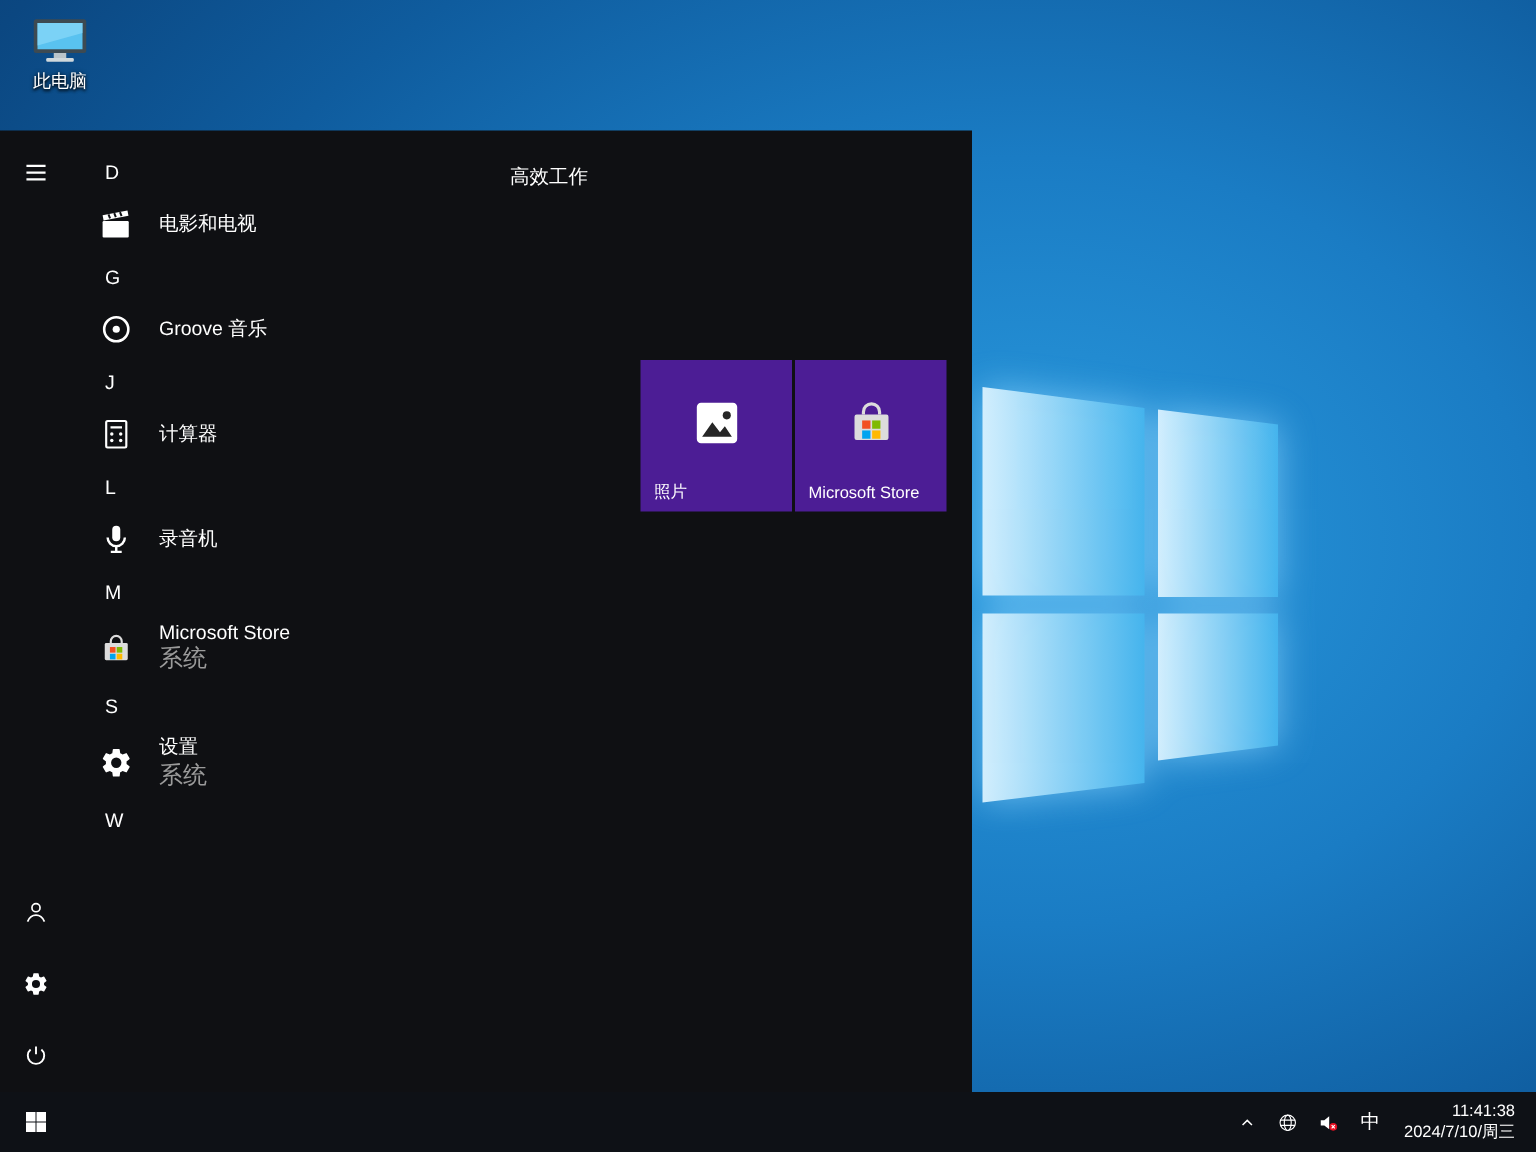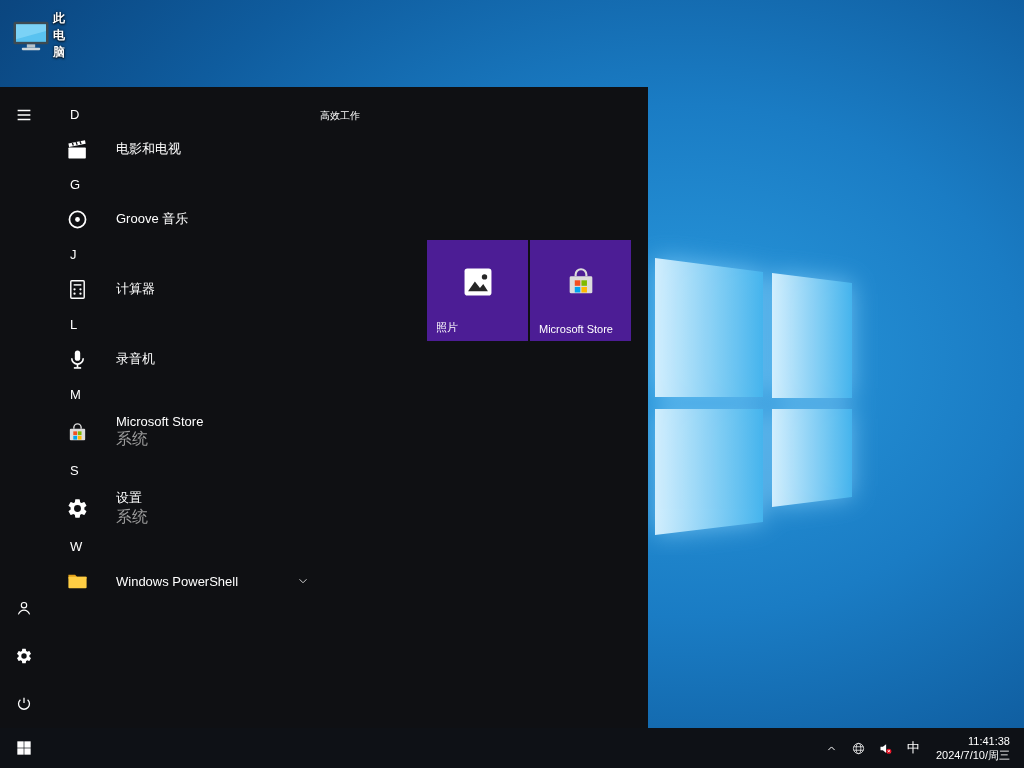--- a/index.html
+++ b/index.html
@@ -6,50 +6,50 @@
   html,body { width:1024px; height:768px; overflow:hidden; }
   body { font-family:"Liberation Sans", sans-serif; background:#000; position:relative; }
 
   
   .desktop { position:absolute; inset:0; overflow:hidden;
     background: radial-gradient(1050px 800px at 67% 47%,
       #2a9ade 0%, #1a7cc4 32%, #0f5c9e 58%, #0b4781 78%, #093a6b 100%); }
   .win-logo { position:absolute; left:610px; top:215px; pointer-events:none; }
 
   .desktop-icon { position:absolute; left:11px; top:10px; width:58px;
-    display:flex; flex-direction:row; align-items:center; gap:2px;font-weight:bold; }
+    display:flex; flex-direction:column; align-items:center; gap:2px; }
   .desktop-icon .icon svg { width:40px; height:34px; display:block; }
   .desktop-icon .label { color:#fff; font-size:12px;
     text-shadow:0 1px 2px rgba(0,0,0,.95), 0 0 3px rgba(0,0,0,.7); }
 
   
   .start-menu { position:absolute; left:0; top:87px; width:648px; height:641px;
     background:#0f1013; display:flex; overflow:hidden; z-index:5; }
 
   .rail { width:48px; flex:none; position:relative; }
   .rail-btn { width:48px; height:48px; display:flex; align-items:center; justify-content:center; }
   .rail-btn svg { width:18px; height:18px; display:block; }
   .rail-top { position:absolute; top:4px; left:0; }
   .rail-bottom { position:absolute; bottom:0; left:0; display:flex; flex-direction:column; }
 
   .app-list { width:272px; flex:none; padding-top:10px; }
   .section-row { height:34px; display:flex; align-items:center; padding-left:22px; }
   .section-letter { color:#fff; font-size:13px; }
-  .app-row { height:36px; display:flex; align-items:center; padding:0 10px 0 14px; gap:24px; }
+  .app-row { height:36px; display:flex; align-items:center; padding:0 10px 0 14px; gap:14px; }
   .app-row.two-line { height:42px; }
   .app-icon { width:30px; flex:none; display:flex; justify-content:center; }
   .app-icon svg { width:23px; height:23px; display:block; }
   .app-text { min-width:0; }
   .app-label { color:#fff; font-size:13px; white-space:nowrap; }
   .app-sublabel { color:#9b9b9b; font-size:16px; margin-top:0; }
   .chev { margin-left:auto; }
   .chev svg { width:14px; height:14px; display:block; }
 
   .tiles { position:relative; flex:1; }
-  .tiles-header { position:absolute; left:0; top:22px; color:#fff; font-size:10px; }
+  .tiles-header { position:absolute; left:20px; top:22px; color:#fff; font-size:13px; }
   .tile-grid { position:absolute; left:107px; top:153px; display:flex; gap:2px; }
   .tile { width:101px; height:101px; background:#4c1d95; position:relative; }
   .tile-icon { position:absolute; left:50%; top:42px; transform:translate(-50%,-50%); }
   .tile-icon svg { width:34px; height:34px; display:block; }
   .tile-label { position:absolute; left:9px; bottom:6px; color:#fff; font-size:11px; white-space:nowrap; }
 
   
   .taskbar { position:absolute; left:0; bottom:0; width:1024px; height:40px;
     background:#0e1116; display:flex; align-items:center; z-index:10; }
   .start-button { width:48px; height:40px; display:flex; align-items:center; justify-content:center; }
@@ -229,36 +229,20 @@
             </svg>
           </span>
           <div class="app-text">
             <div class="app-label">设置</div>
             <div class="app-sublabel">系统</div>
           </div>
         </div>
         <div class="section-row">
           <span class="section-letter">W</span>
         </div>
-        <div class="app-row">
-          <span class="icon app-icon">
-            <svg viewBox="0 0 24 24">
-              <path d="M2.5 5h7l2 2h10v1.8h-19z" fill="#e3a21a"></path>
-              <rect x="2.5" y="7" width="19" height="12" rx="1" fill="#ffce44"></rect>
-            </svg>
-          </span>
-          <div class="app-text">
-            <div class="app-label">Windows PowerShell</div>
-          </div>
-          <span class="icon chev">
-            <svg viewBox="0 0 24 24" fill="none" stroke="#d0d0d0" stroke-width="1.7">
-              <path d="M6 9l6 6 6-6"></path>
-            </svg>
-          </span>
-        </div>
       </div>
 
     <div class="tiles">
       <div class="tiles-header">高效工作</div>
       <div class="tile-grid" id="tile-grid">
           <div class="tile">
             <span class="icon tile-icon">
               <svg viewBox="0 0 24 24">
                 <rect x="2.5" y="2.5" width="19" height="19" rx="2" fill="#fff"></rect>
                 <path d="M5 18.5l4.8-6.8 3.6 4.6 2.3-2.8 3.3 5z" fill="#262626"></path>

